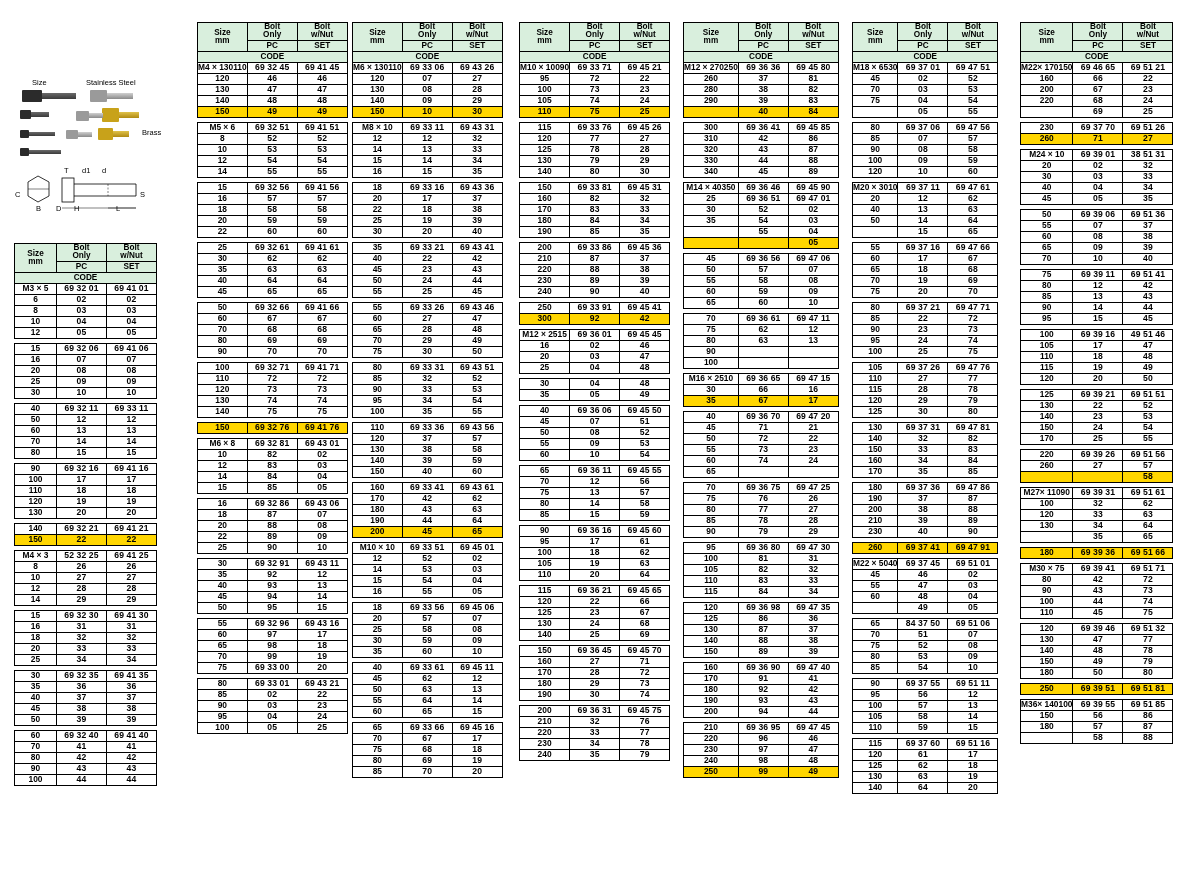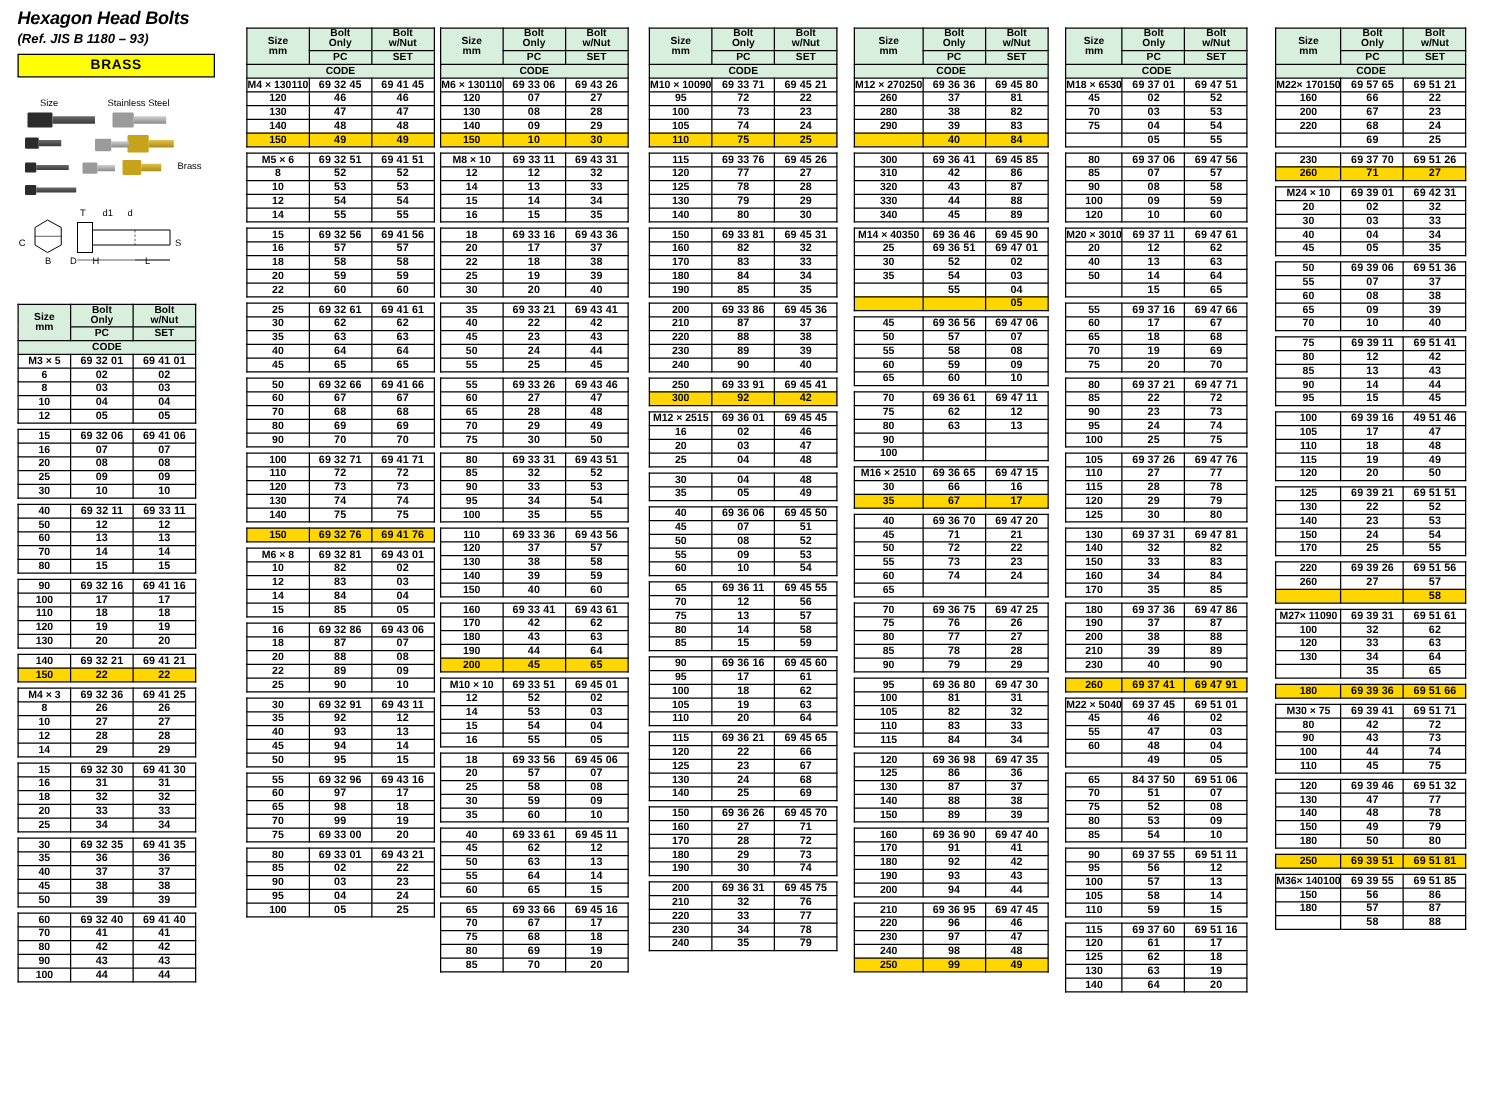--- a/index.html
+++ b/index.html
@@ -137,25 +137,20 @@
   
   .hl { background: #ffd600; }
 
   .sz-cell { font-size: 8.4px; white-space: nowrap; }
 </style>
 </head>
 <body>
 
 <div id="page">
 
-  <div class="header">
-    <div class="title">Hexagon Head Bolts</div>
-    <div class="subtitle">(Ref. JIS B 1180 – 93)</div>
-    <div class="brass-bar">BRASS</div>
-  </div>
 
   <div class="illus">
     <span class="lbl" style="left:18px; top:0px;">Size</span>
     <span class="lbl" style="left:72px; top:0px;">Stainless Steel</span>
     <span class="lbl" style="left:128px; top:50px;">Brass</span>
 
     <div class="bolt-head" style="left:8px; top:12px; width:20px; height:12px;"></div>
     <div class="bolt-shank" style="left:28px; top:15px; width:34px; height:6px;"></div>
 
     <div class="sil-head" style="left:76px; top:12px; width:17px; height:12px;"></div>
@@ -347,21 +342,21 @@
             <td class="c-code">22</td>
             <td class="c-code">22</td>
           </tr>
           <tr>
             <td style="border: none; height: 5px;"></td>
             <td style="border: none; height: 5px;"></td>
             <td style="border: none; height: 5px;"></td>
           </tr>
           <tr>
             <td class="c-size sz-cell">M4 × 3</td>
-            <td class="c-code">69 32 36</td>
+            <td class="c-code">52 32 25</td>
             <td class="c-code">69 41 25</td>
           </tr>
           <tr>
             <td class="c-size sz-cell">8</td>
             <td class="c-code">26</td>
             <td class="c-code">26</td>
           </tr>
           <tr>
             <td class="c-size sz-cell">10</td>
             <td class="c-code">27</td>
@@ -1501,21 +1496,21 @@
             <td class="c-code">25</td>
             <td class="c-code">69</td>
           </tr>
           <tr>
             <td style="border: none; height: 5px;"></td>
             <td style="border: none; height: 5px;"></td>
             <td style="border: none; height: 5px;"></td>
           </tr>
           <tr>
             <td class="c-size sz-cell">150</td>
-            <td class="c-code">69 36 26</td>
+            <td class="c-code">69 36 45</td>
             <td class="c-code">69 45 70</td>
           </tr>
           <tr>
             <td class="c-size sz-cell">160</td>
             <td class="c-code">27</td>
             <td class="c-code">71</td>
           </tr>
           <tr>
             <td class="c-size sz-cell">170</td>
             <td class="c-code">28</td>
@@ -2330,21 +2325,21 @@
             <th>PC</th>
             <th>SET</th>
           </tr>
           <tr>
             <th colspan="3">CODE</th>
           </tr>
         </thead>
         <tbody>
           <tr>
             <td class="c-size sz-cell">M22× 170150</td>
-            <td class="c-code">69 57 65</td>
+            <td class="c-code">69 46 65</td>
             <td class="c-code">69 51 21</td>
           </tr>
           <tr>
             <td class="c-size sz-cell">160</td>
             <td class="c-code">66</td>
             <td class="c-code">22</td>
           </tr>
           <tr>
             <td class="c-size sz-cell">200</td>
             <td class="c-code">67</td>
@@ -2376,21 +2371,21 @@
             <td class="c-code">27</td>
           </tr>
           <tr>
             <td style="border: none; height: 5px;"></td>
             <td style="border: none; height: 5px;"></td>
             <td style="border: none; height: 5px;"></td>
           </tr>
           <tr>
             <td class="c-size sz-cell">M24 × 10</td>
             <td class="c-code">69 39 01</td>
-            <td class="c-code">69 42 31</td>
+            <td class="c-code">38 51 31</td>
           </tr>
           <tr>
             <td class="c-size sz-cell">20</td>
             <td class="c-code">02</td>
             <td class="c-code">32</td>
           </tr>
           <tr>
             <td class="c-size sz-cell">30</td>
             <td class="c-code">03</td>
             <td class="c-code">33</td>

